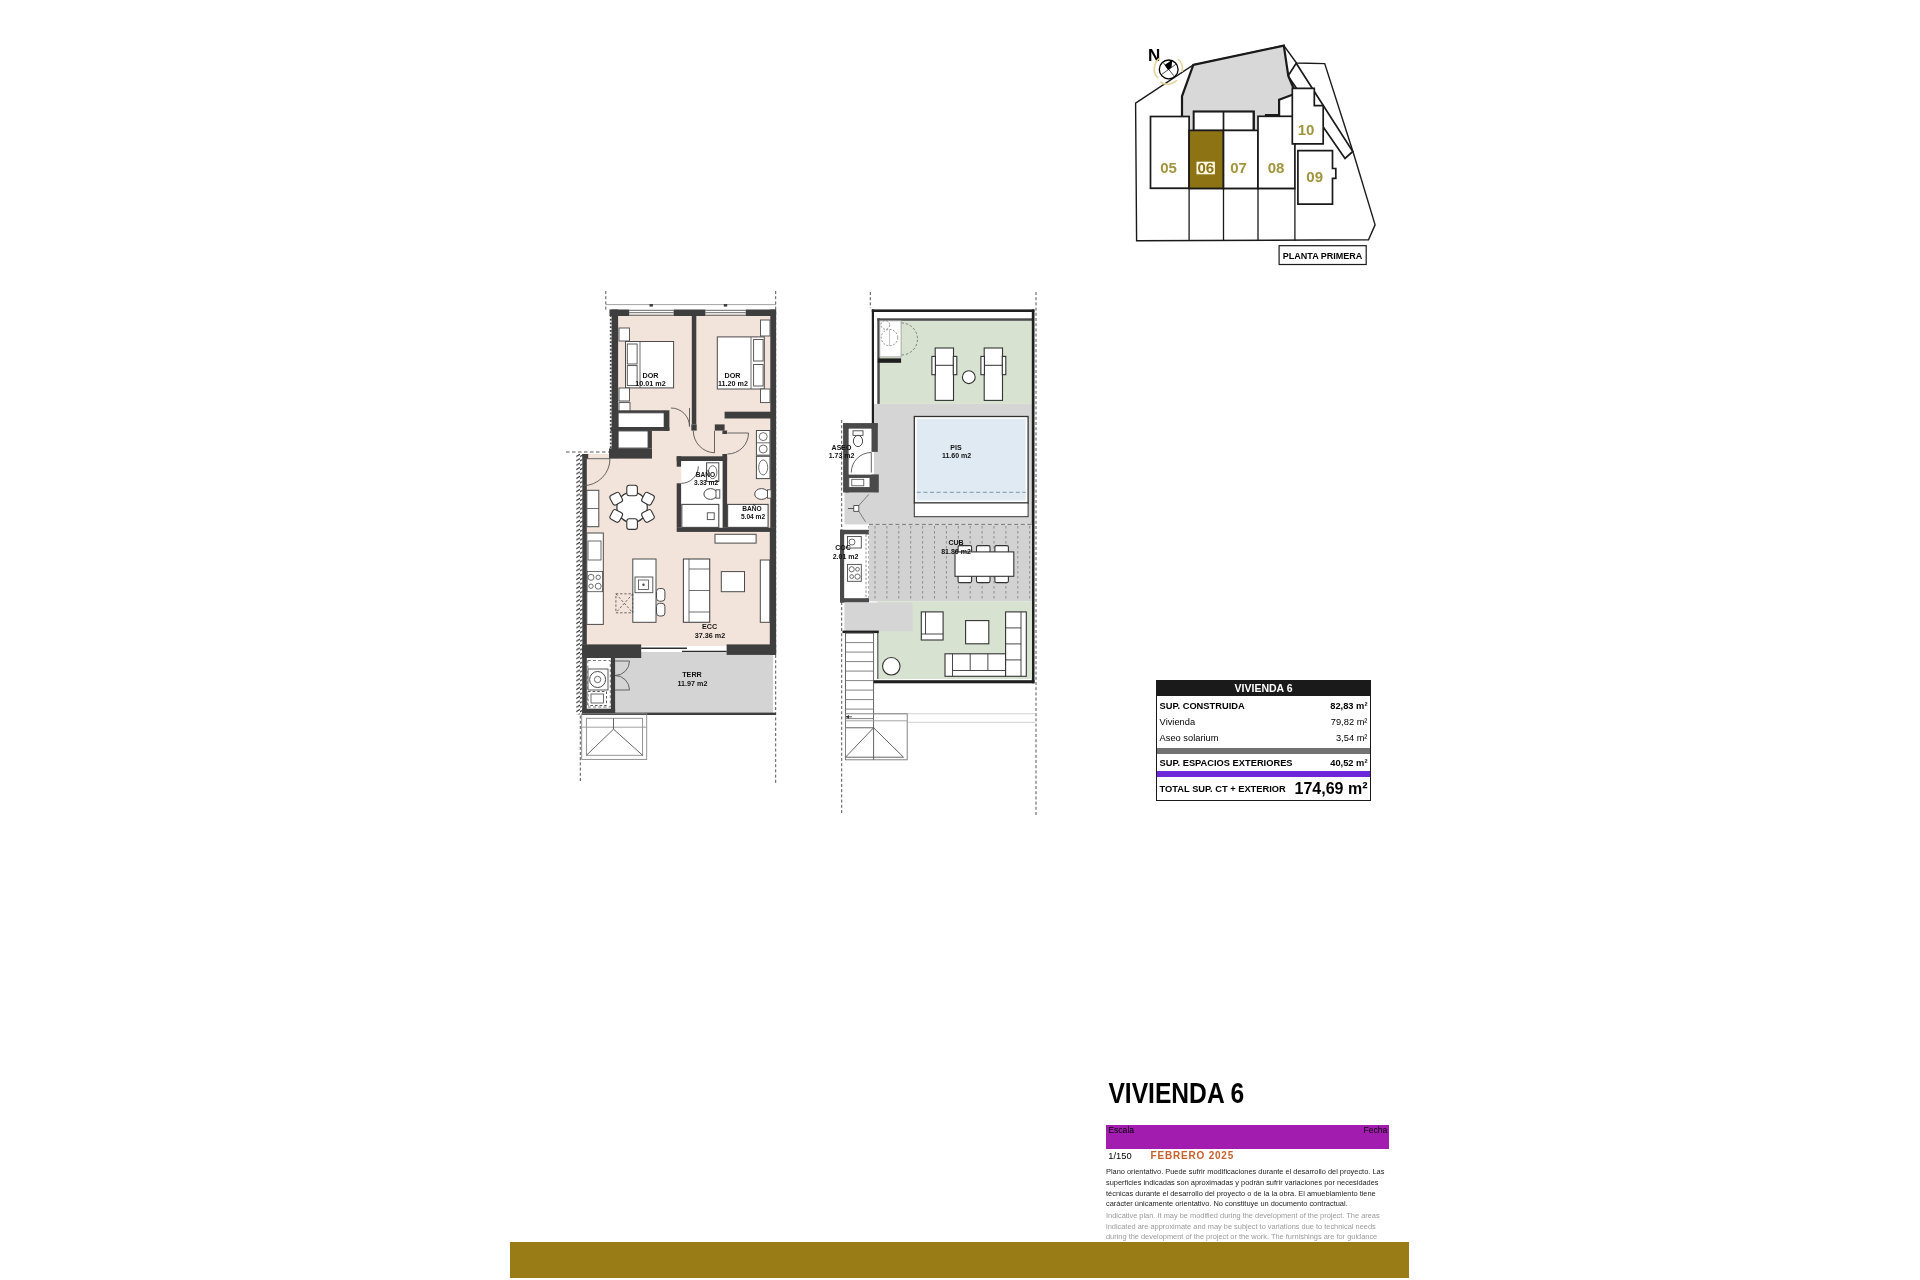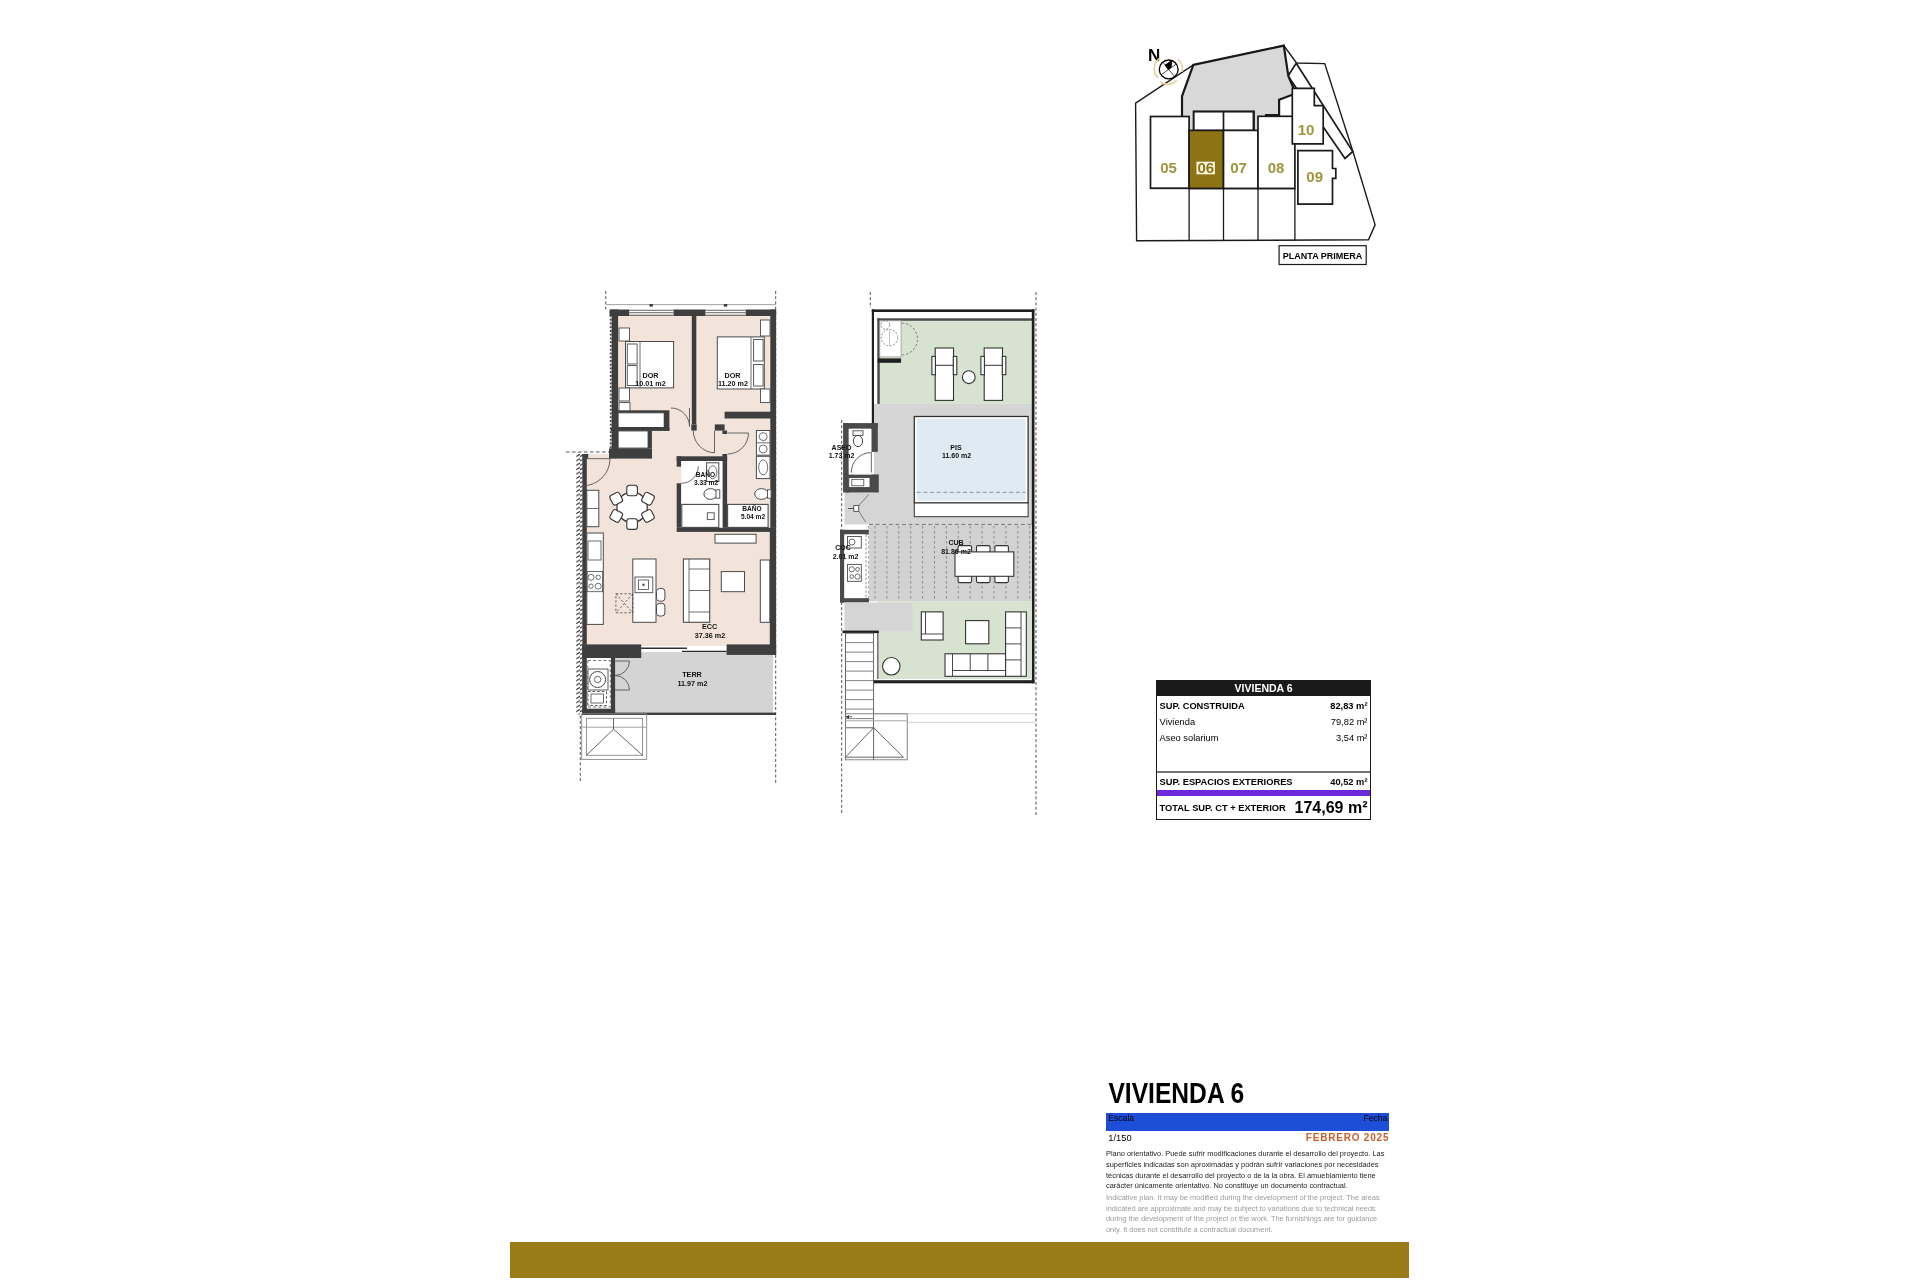--- a/index.html
+++ b/index.html
@@ -572,42 +572,42 @@
     <div style="display:flex;justify-content:space-between;padding:4.7px 3px 1.5px 3px;">
         <span>Vivienda</span>
         <span>79,82 m²</span>
       </div>
 
     <div style="display:flex;justify-content:space-between;padding:4.7px 3px 5px 3px;">
         <span>Aseo solarium</span>
         <span>3,54 m²</span>
       </div>
 
-    <div style="display:flex;justify-content:space-between;font-weight:bold;border-top:2px solid #737373;padding:3.5px 3px 3.5px 3px;margin-top:23px;">
+    <div style="display:flex;justify-content:space-between;font-weight:bold;border-top:6px solid #737373;padding:3.5px 3px 3.5px 3px;">
         <span>SUP. ESPACIOS EXTERIORES</span>
         <span>40,52 m²</span>
       </div>
 
     <div style="display:flex;justify-content:space-between;align-items:center;font-weight:bold;border-top:6px solid #6d28d9;padding:3px 3px 2px 3px;">
         <span>TOTAL SUP. CT + EXTERIOR</span>
         <span style="font-size:16px;">174,69 m²</span>
       </div>
   </div>
 </div>
 
 <div class="abs" style="left:1106.3px;top:1076px;width:283px;">
 
   <div style="font-size:30px;font-weight:bold;color:#000;transform:scaleX(0.82);transform-origin:0 0;white-space:nowrap;padding-left:3px;">VIVIENDA 6</div>
 
-  <div style="margin-top:3px;background:#1d4ed8;height:18px;font-size:8.6px;color:#000;display:flex;justify-content:space-between;line-height:10px;padding:0 2px;">
+  <div style="margin-top:15px;background:#a21caf;height:24px;font-size:8.6px;color:#000;display:flex;justify-content:space-between;line-height:10px;padding:0 2px;">
       <span>Escala</span>
       <span>Fecha</span>
     </div>
 
-  <div style="display:flex;justify-content:space-between;align-items:baseline;margin-top:1px;">
+  <div style="display:flex;justify-content:flex-start;align-items:baseline;margin-top:1px;">
     <span style="font-size:9.3px;color:#000;padding-left:2px;">1/150</span>
     <span style="font-size:10px;font-weight:bold;color:#c75f2d;letter-spacing:0.8px;padding-left:19px;">FEBRERO 2025</span>
   </div>
 
   <div style="margin-top:6px;font-size:7.8px;line-height:10.8px;color:#1c1c1c;white-space:nowrap;transform:scaleX(0.95);transform-origin:0 0;">Plano orientativo. Puede sufrir modificaciones durante el desarrollo del proyecto. Las<br>superficies indicadas son aproximadas y podrán sufrir variaciones por necesidades<br>técnicas durante el desarrollo del proyecto o de la la obra. El amueblamiento tiene<br>carácter únicamente orientativo. No constituye un documento contractual.</div>
 
   <div style="margin-top:1px;font-size:7.8px;line-height:10.45px;color:#9a9a9a;white-space:nowrap;transform:scaleX(0.95);transform-origin:0 0;">Indicative plan. It may be modified during the development of the project. The areas<br>indicated are approximate and may be subject to variations due to technical needs<br>during the development of the project or the work. The furnishings are for guidance<br>only. It does not constitute a contractual document.</div>
 </div>
 
 <div class="abs" style="left:510px;top:1242px;width:899px;height:36px;background:#9a7c17;"></div>

